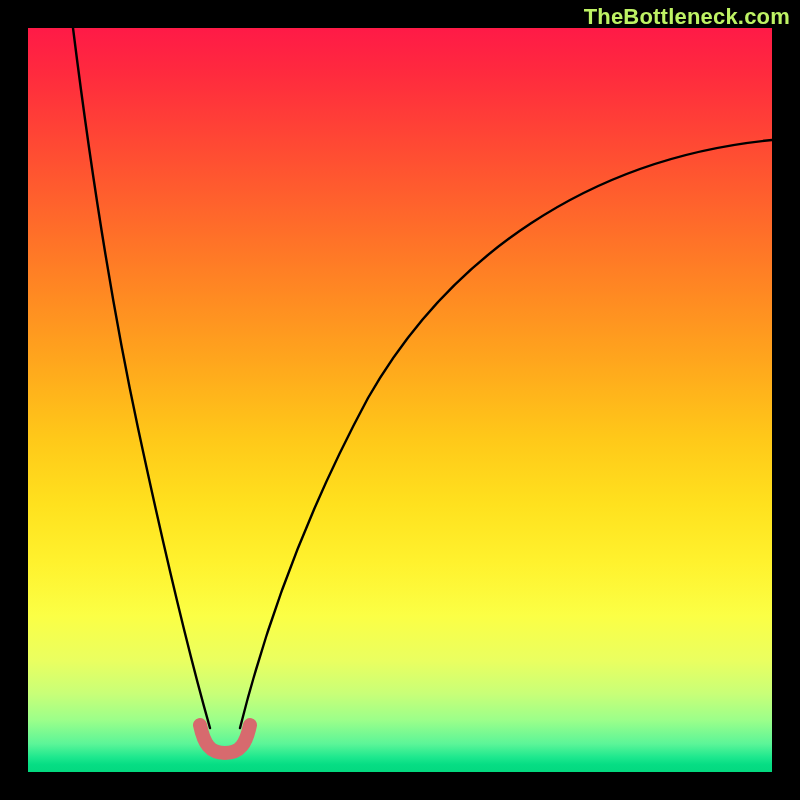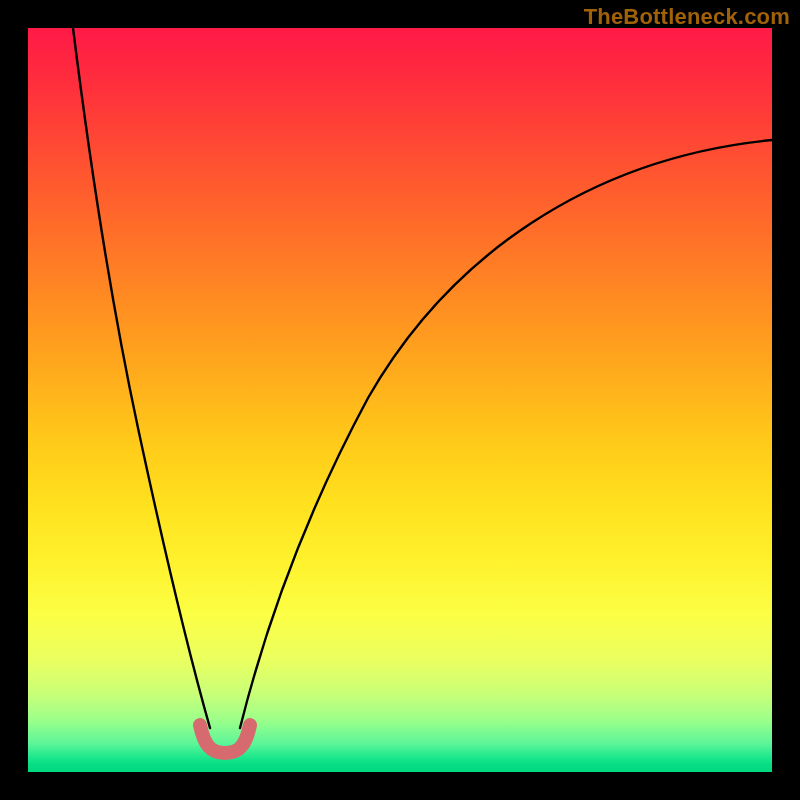--- a/index.html
+++ b/index.html
@@ -44,21 +44,21 @@
       #03d97f 100%
     );
   }
   .watermark {
     position: absolute;
     top: 4px;
     right: 10px;
     font-family: Arial, Helvetica, sans-serif;
     font-size: 22px;
     font-weight: 600;
-    color: #a16207;
+    color: #bef264;
     letter-spacing: 0.2px;
     user-select: none;
   }
   svg.curves {
     position: absolute;
     left: 0;
     top: 0;
     width: 744px;
     height: 744px;
     overflow: visible;

